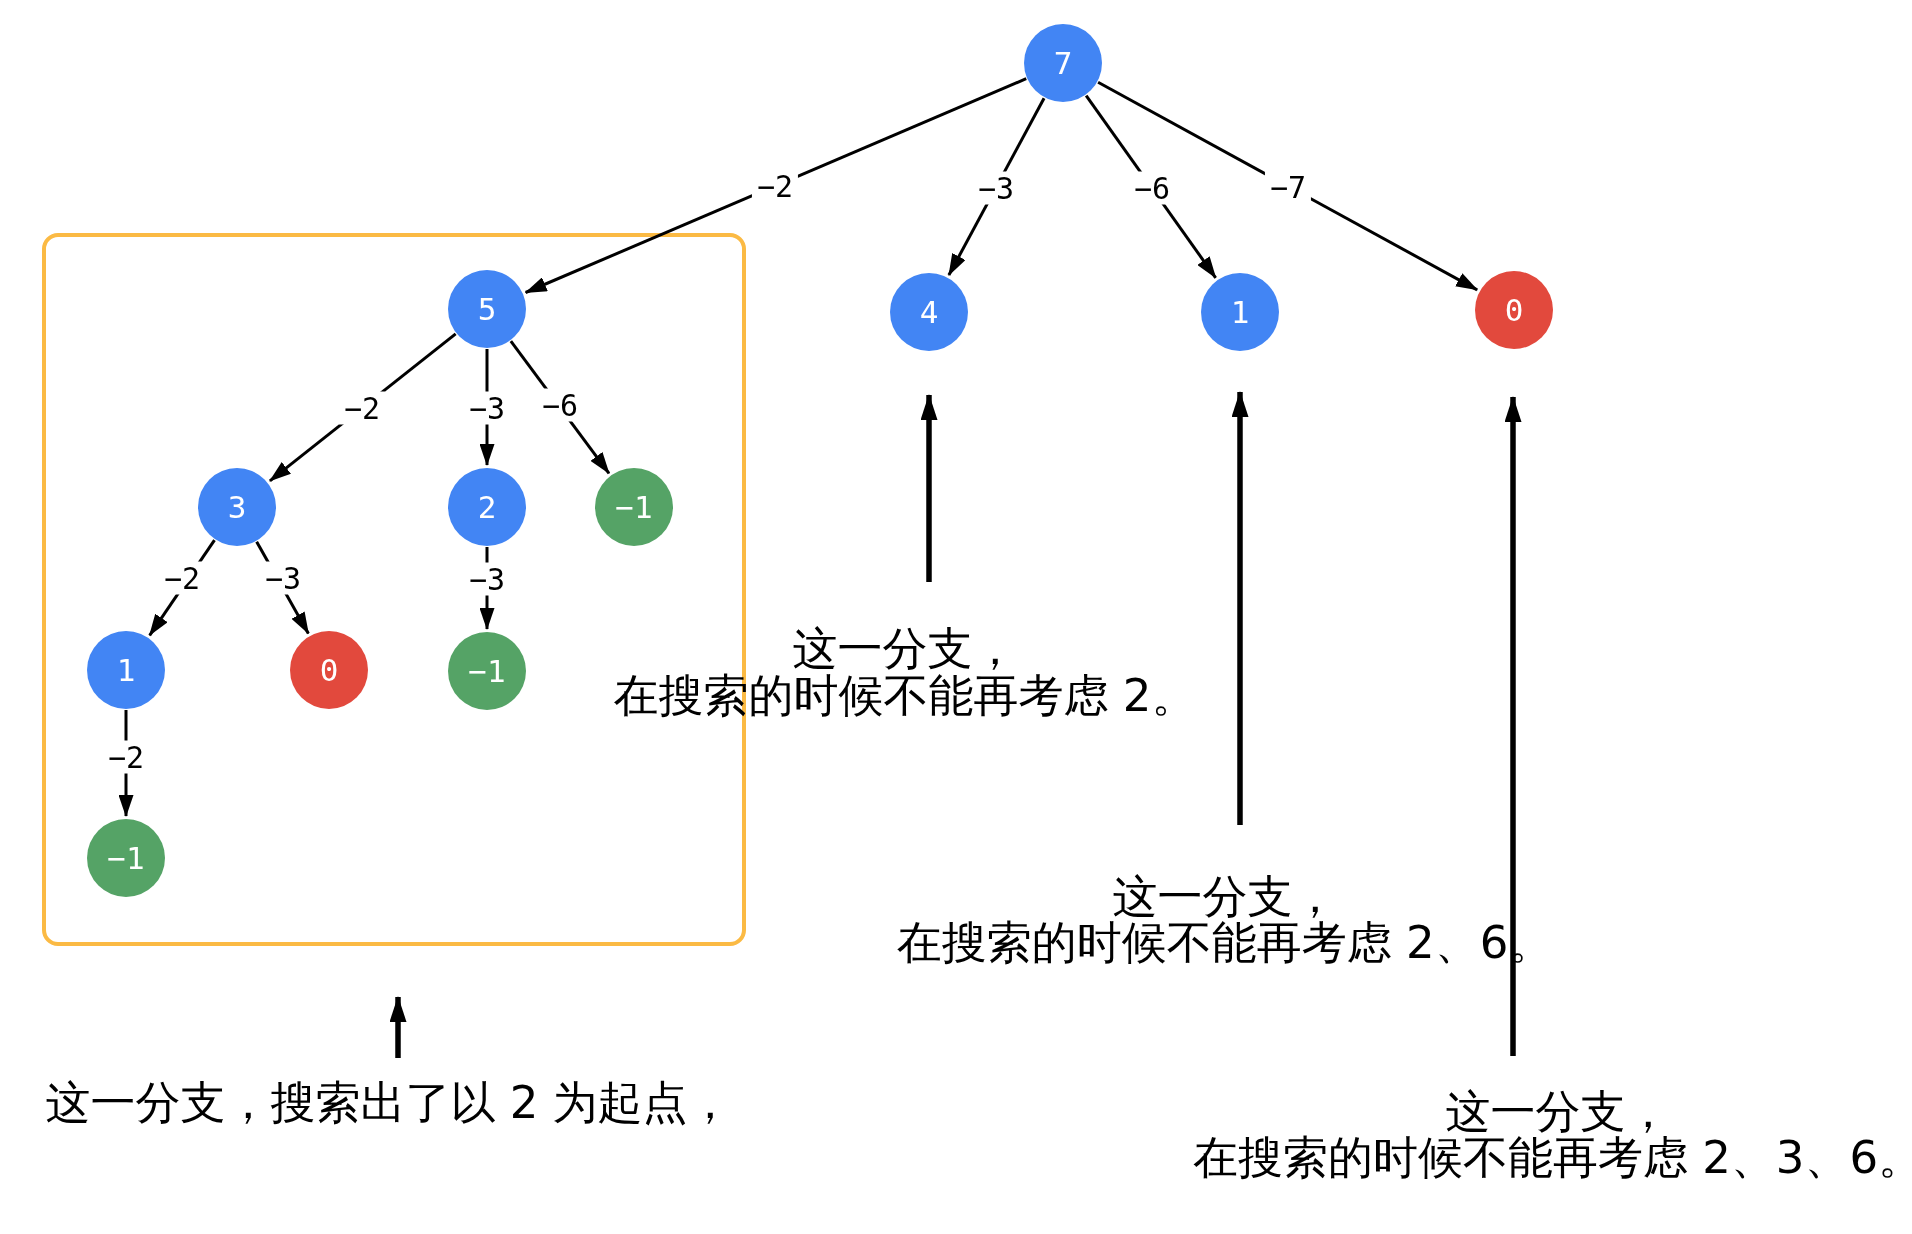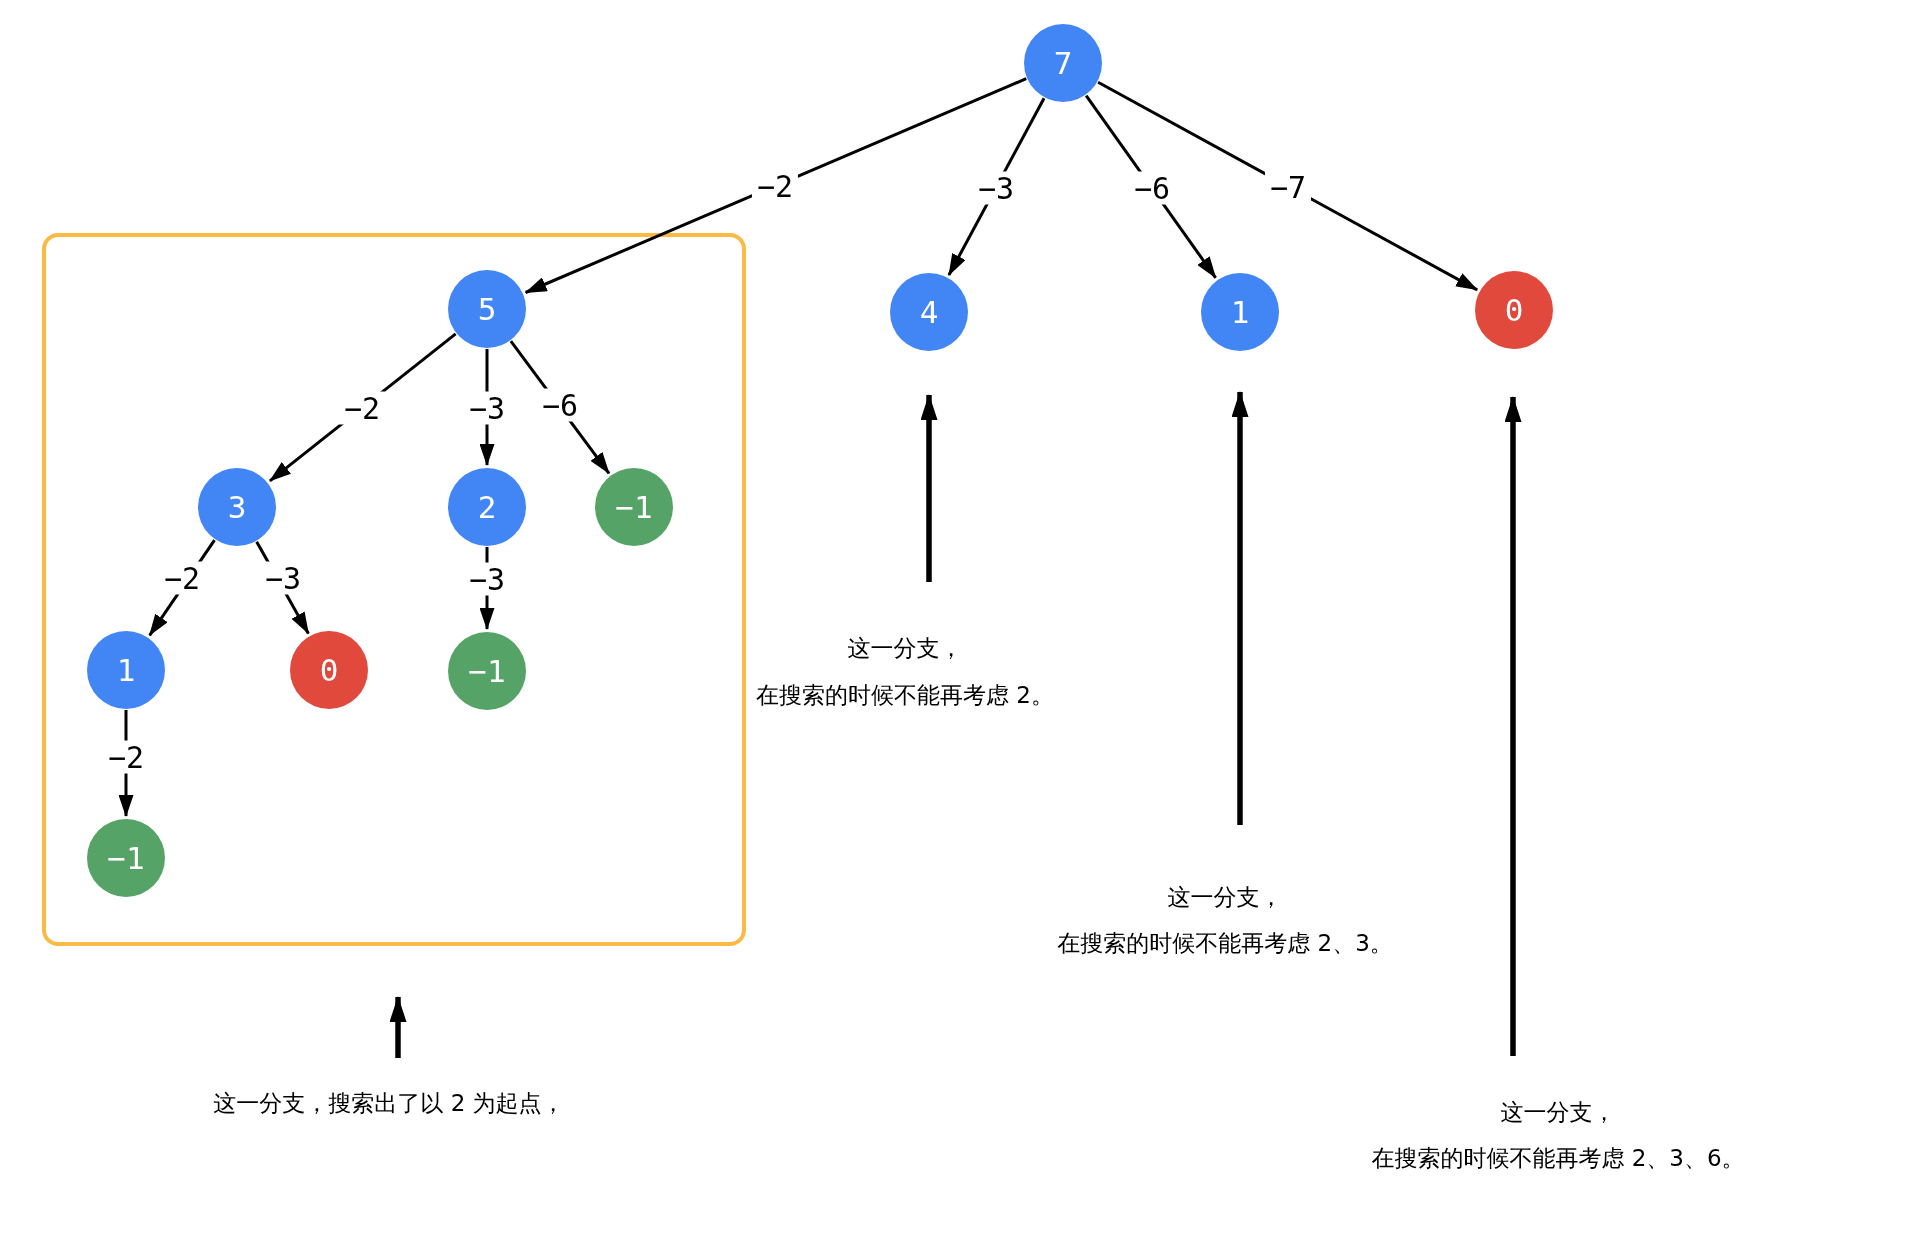--- a/index.html
+++ b/index.html
@@ -34,21 +34,21 @@
     font-family: "DejaVu Sans Mono", monospace;
     font-size: 30px;
     color: #000000;
     line-height: 1.1;
     white-space: nowrap;
   }
   .annotation {
     position: absolute;
     transform: translateX(-50%);
     text-align: center;
-    font-size: 23px;
+    font-size: 45px;
     color: #000000;
     white-space: nowrap;
   }
 </style>
 </head>
 <body>
 
 <div id="stage" style="width: 1912px; height: 1234px; background: rgb(255, 255, 255);">
     <div class="hl-box" style="left: 42px; top: 233px; width: 704px; height: 713px; border-color: rgb(251, 186, 68); border-width: 4px; border-radius: 16px;"></div>
     <svg width="1912" height="1234" class="layer">
@@ -101,19 +101,19 @@
     <span class="edge-label" style="left: 126px; top: 757px;">−2</span>
     <div class="annotation" style="left: 389px; top: 1080px; line-height: 46px;">
       <div>这一分支，搜索出了以 2 为起点，</div>
     </div>
     <div class="annotation" style="left: 905px; top: 624.5px; line-height: 47px;">
       <div>这一分支，</div>
       <div>在搜索的时候不能再考虑 2。</div>
     </div>
     <div class="annotation" style="left: 1225px; top: 874px; line-height: 46px;">
       <div>这一分支，</div>
-      <div>在搜索的时候不能再考虑 2、3。</div>
+      <div>在搜索的时候不能再考虑 2、6。</div>
     </div>
     <div class="annotation" style="left: 1558px; top: 1089px; line-height: 46px;">
       <div>这一分支，</div>
       <div>在搜索的时候不能再考虑 2、3、6。</div>
     </div>
   </div>
 
 </body></html>

